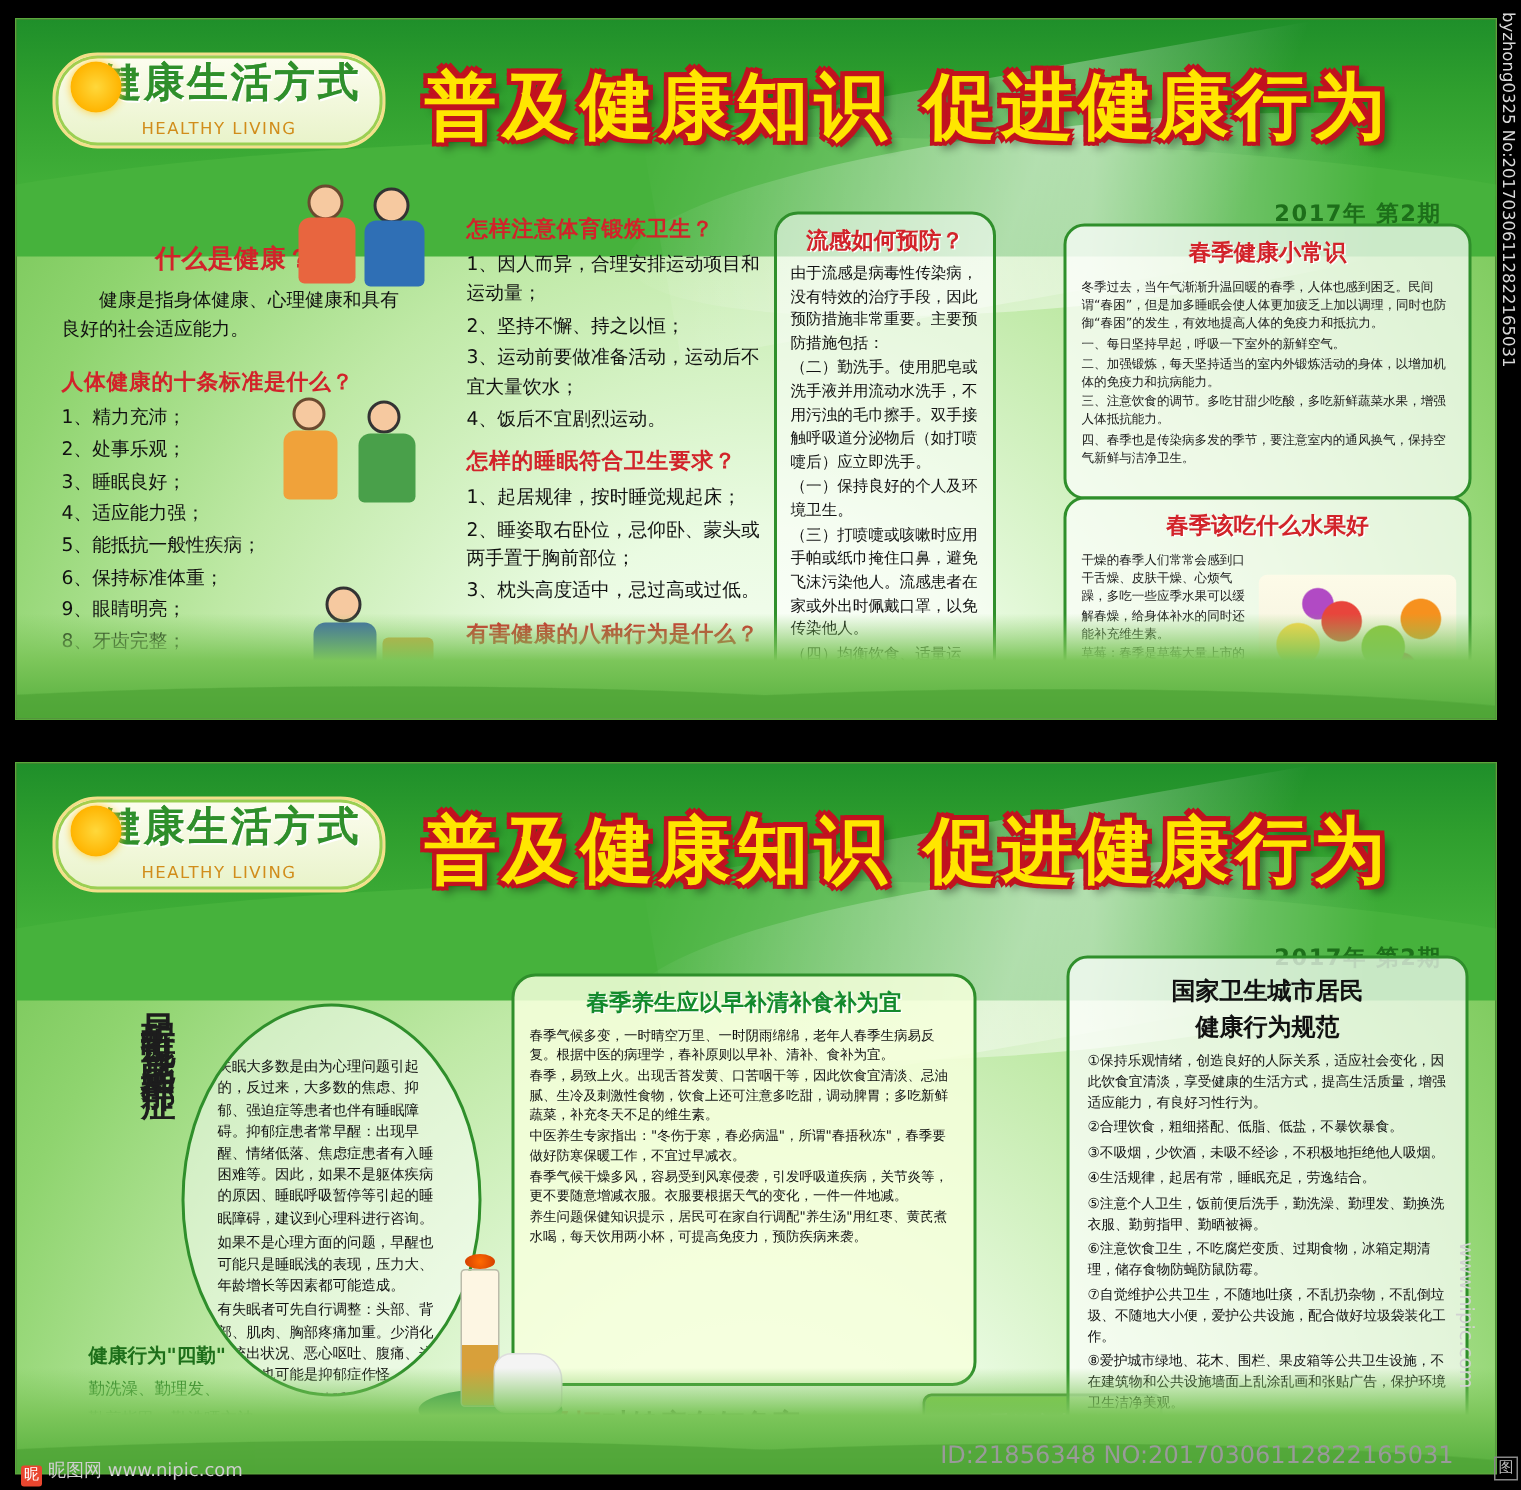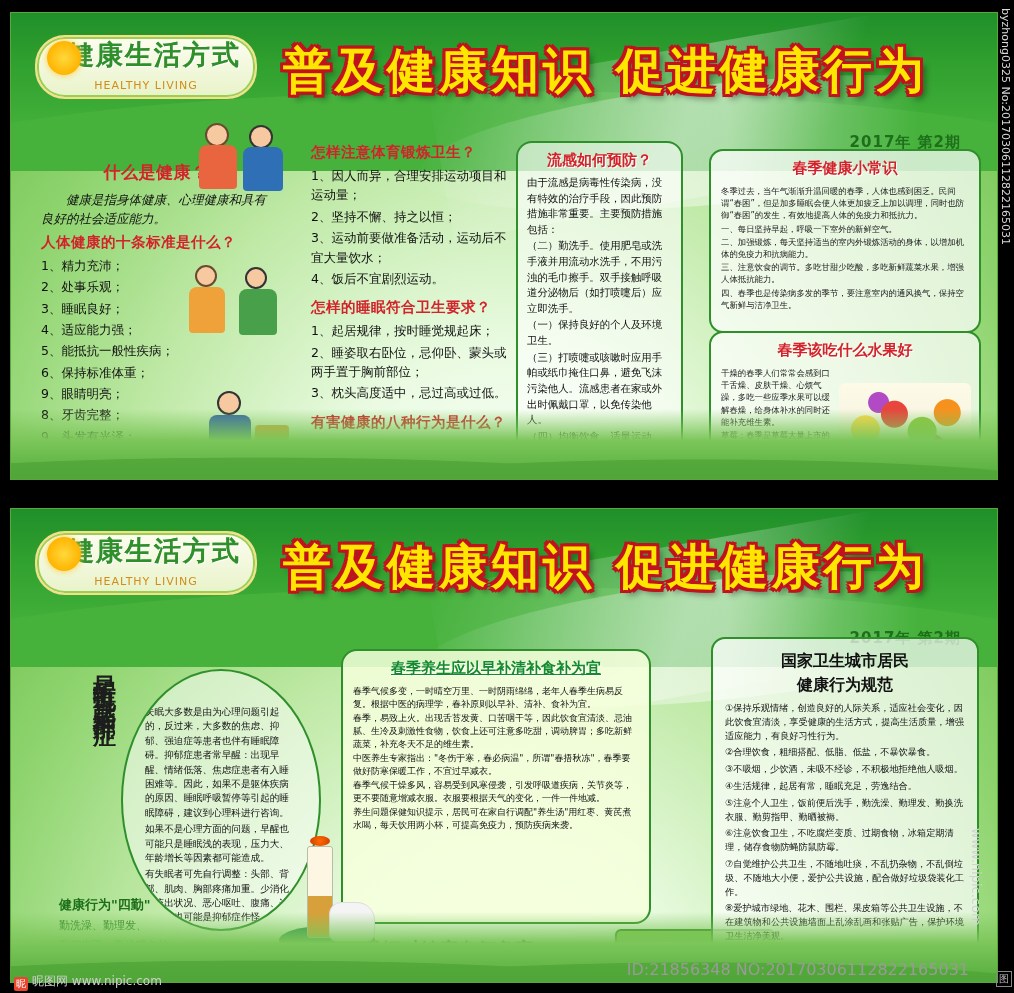--- a/index.html
+++ b/index.html
@@ -116,21 +116,21 @@
     text-shadow:1px 1px 0 #fff;
   }
   .rbox .txt{
     position:absolute; left:10px; right:10px; top:34px; bottom:8px;
     font-size:8.4px; line-height:1.45; color:#1a1a1a; overflow:hidden;
   }
   .rbox .txt p{ margin:0 0 1px 0; }
 
   
   .midbox{
-    position:absolute; left:505px; top:128px; width:167px; height:330px;
+    position:absolute; left:505px; top:128px; width:148px; height:330px;
     border:2px solid #2f8f2b; border-radius:16px; background:rgba(255,255,255,.55);
   }
   .midbox .ttl{
     position:absolute; top:8px; left:0; width:100%; text-align:center;
     font-size:15px; font-weight:bold; color:#d2232a; text-shadow:1px 1px 0 #fff;
   }
   .midbox .txt{
     position:absolute; left:9px; right:9px; top:32px; bottom:6px;
     font-size:10.4px; line-height:1.5; color:#111; overflow:hidden;
   }
@@ -186,21 +186,21 @@
   }
   .slogan .sub{ font-size:11px; color:#2a7d24; font-weight:normal; }
 
   .ybox{
     position:absolute; left:330px; top:140px; width:310px; height:275px;
     border:2px solid #2f8f2b; border-radius:16px;
     background:rgba(246,255,220,.85);
   }
   .ybox .ttl{
     position:absolute; top:8px; left:0; width:100%; text-align:center;
-    font-size:15px; font-weight:bold; color:#138a2c; text-shadow:1px 1px 0 #fff;text-decoration:underline;
+    font-size:15px; font-weight:bold; color:#138a2c; text-shadow:1px 1px 0 #fff;
   }
   .ybox .txt{
     position:absolute; left:10px; right:10px; top:34px; bottom:8px;
     font-size:9px; line-height:1.45; color:#111; overflow:hidden;
   }
   .ybox .txt p{ margin:0 0 1px; }
 
   .smoke-title{
     position:absolute; left:352px; top:428px; font-size:19px; font-weight:bold; color:#111;
   }
@@ -291,21 +291,21 @@
       <span class="sun"></span>
       <span class="zh">健康生活方式</span>
       <span class="en">HEALTHY LIVING</span>
     </div>
 
     <div class="headline">普及健康知识  促进健康行为</div>
     <div class="issue">2017年  第2期</div>
 
     <div class="col" style="left:30px; top:148px; width:230px;">
       <div class="h-red big" style="text-align:center; margin-bottom:6px;">什么是健康？</div>
-      <div class="body-t" style="text-indent:2em; margin-bottom:4px;font-style:italic;">健康是指身体健康、心理健康和具有良好的社会适应能力。</div>
+      <div class="body-t" style="text-indent:2em; margin-bottom:16px;">健康是指身体健康、心理健康和具有良好的社会适应能力。</div>
       <div class="h-red" style="margin-bottom:4px;">人体健康的十条标准是什么？</div>
       <div class="body-t">
         <p>1、精力充沛；</p>
         <p>2、处事乐观；</p>
         <p>3、睡眠良好；</p>
         <p>4、适应能力强；</p>
         <p>5、能抵抗一般性疾病；</p>
         <p>6、保持标准体重；</p>
         <p>9、眼睛明亮；</p>
         <p>8、牙齿完整；</p>

